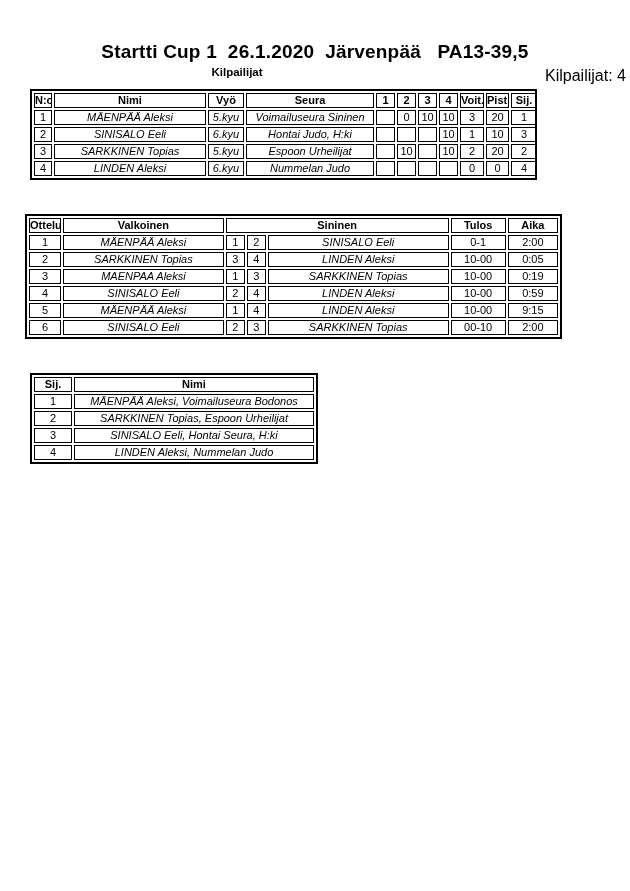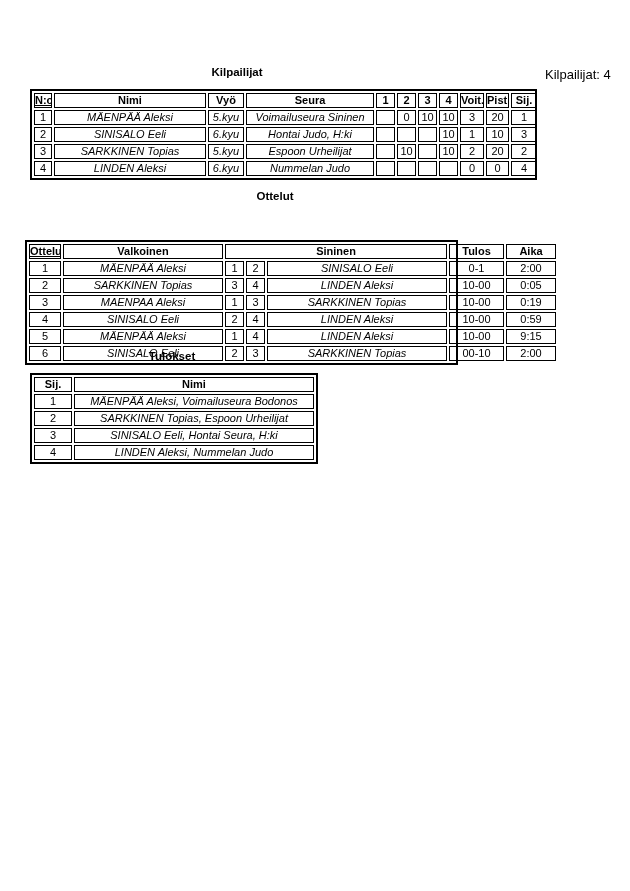--- a/index.html
+++ b/index.html
@@ -19,39 +19,39 @@
     width: 100%;
     text-align: center;
     font-size: 19px;
     font-weight: bold;
     white-space: pre;
     letter-spacing: 0.2px;
   }
   .count-note {
     position: absolute;
     top: 67px; left: 545px;
-    font-size: 13px;
+    font-size: 16px;
   }
   .section-label {
     position: absolute;
     font-size: 11.5px;
     font-weight: bold;
     text-align: center;
   }
   #label-kilpailijat { top: 66px; left: 0; width: 474px; }
   #label-ottelut    { top: 190px; left: 0; width: 550px; }
   #label-tulokset   { top: 350px; left: 0; width: 344px; }
 
   .tbl-wrap {
     position: absolute;
     border: 2px solid #000;
     background: #fff;
   }
   #tbl-kilpailijat { top: 89px;  left: 30px; width: 507px; }
-  #tbl-ottelut     { top: 214px; left: 25px; width: 433px; margin-top: 26px; }
+  #tbl-ottelut     { top: 214px; left: 25px; width: 537px; }
   #tbl-tulokset    { top: 373px; left: 30px; width: 288px; }
 
   table.grid {
     width: 100%;
     border-collapse: separate;
     border-spacing: 2px;
     table-layout: fixed;
     font-size: 11px;
   }
   table.grid th, table.grid td {
@@ -59,28 +59,29 @@
     height: 13px;
     line-height: 13px;
     padding: 0;
     white-space: nowrap;
     overflow: hidden;
     text-align: center;
     font-weight: normal;
   }
   table.grid th { font-weight: bold; }
   .al { text-align: left; padding-left: 4px; font-style: italic; }
-  .hl { text-align: left; padding-left: 1px; overflow: visible; text-decoration: underline; }
+  .hl { text-align: left; padding-left: 1px; overflow: visible; }
   .thick-left { border-left-width: 2px; }
 </style>
 </head>
 <body>
 
 <div class="page">
 
+  <div class="doc-title">Startti Cup 1  26.1.2020  Järvenpää   PA13-39,5</div>
   <div class="count-note">Kilpailijat: 4</div>
 
   <div class="section-label" id="label-kilpailijat">Kilpailijat</div>
 
   <div class="tbl-wrap" id="tbl-kilpailijat">
     <table class="grid">
       <colgroup>
         <col style="width:18px">
           <col style="width:152px">
           <col style="width:36px">
@@ -156,21 +157,20 @@
         <td></td>
         <td></td>
         <td class="thick-left">0</td>
         <td>0</td>
         <td>4</td>
       </tr>
     </tbody>
       </table>
   </div>
 
-  <div class="section-label" id="label-ottelut">Ottelut</div>
 
   <div class="tbl-wrap" id="tbl-ottelut">
     <table class="grid">
       <colgroup>
         <col style="width:32px">
           <col style="width:160px">
           <col style="width:19px">
           <col style="width:19px">
         <col style="width:180px">
           <col style="width:55px">
@@ -235,21 +235,20 @@
         <td>2</td>
         <td>3</td>
         <td class="al">SARKKINEN Topias</td>
         <td>00-10</td>
         <td>2:00</td>
       </tr>
     </tbody>
       </table>
   </div>
 
-  <div class="section-label" id="label-tulokset">Tulokset</div>
 
   <div class="tbl-wrap" id="tbl-tulokset">
     <table class="grid">
       <colgroup>
         <col style="width:38px">
           <col style="width:240px">
       </colgroup>
       <tbody>
           <tr>
         <th>Sij.</th>

